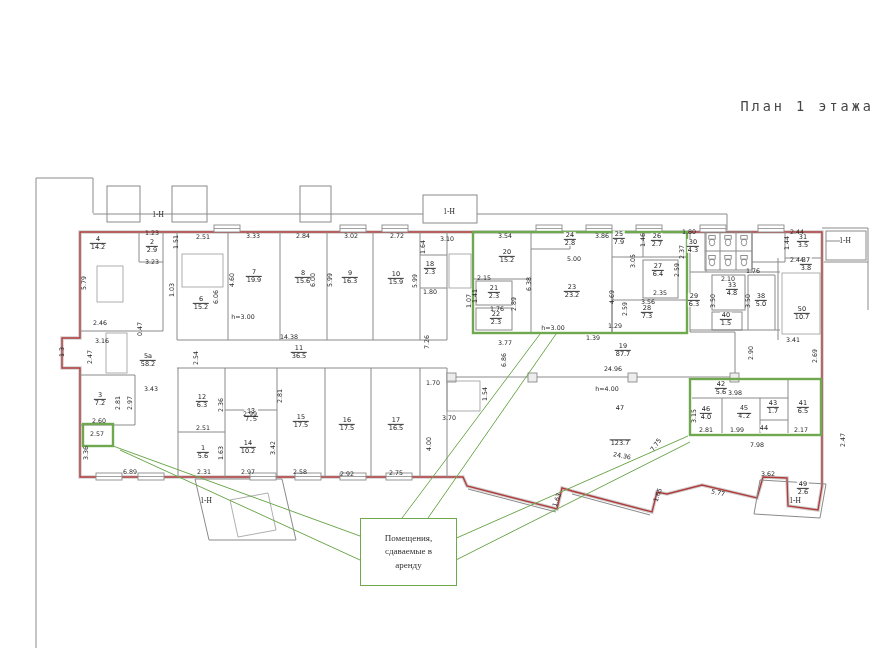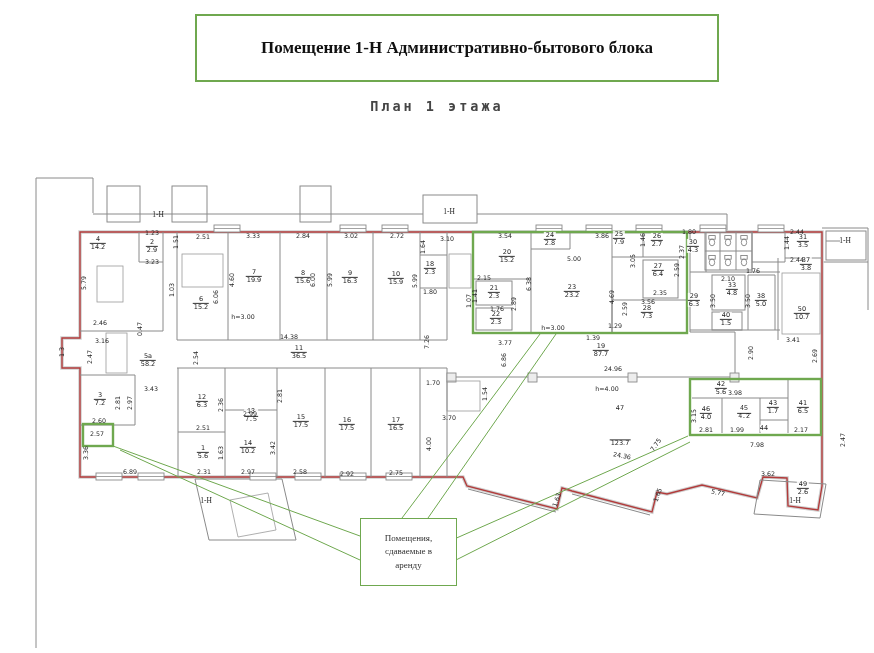--- a/index.html
+++ b/index.html
@@ -1,22 +1,22 @@
 <!DOCTYPE html>
 <html style="--green: #6fa84f; --red: #b23b3b;"><head>
 <meta charset="utf-8">
 <style>
   html,body{margin:0;padding:0;background:#fff;}
   .stage{position:relative;width:874px;height:653px;background:#fff;overflow:hidden;
          font-family:"DejaVu Sans",sans-serif;}
   .title-box{position:absolute;left:195px;top:14px;width:520px;height:64px;
      border:2px solid var(--green);display:flex;align-items:center;justify-content:center;}
   .title-box h1{margin:0;font-family:"Liberation Serif",serif;font-size:17px;font-weight:bold;color:#111;}
-  .subtitle{position:absolute;left:0;top:98px;width:874px;text-align:center;
-     font-family:"DejaVu Sans Mono",monospace;font-weight:bold;font-size:13.5px;
+  .subtitle{position:absolute;left:0;top:98px;width:874px;text-align:right;
+     font-family:"DejaVu Sans Mono",monospace;font-weight:normal;font-size:13.5px;
      letter-spacing:3px;color:#454545;}
   svg.plan{position:absolute;left:0;top:0;}
   .w{stroke:#8a8a8a;stroke-width:1;fill:none;}
   .wt{stroke:#9a9a9a;stroke-width:.8;fill:none;}
   .w2{stroke:#cfcfcf;stroke-width:3.5;fill:none;}
   .r{stroke:var(--red);stroke-width:1.4;fill:none;}
   .g{stroke:var(--green);stroke-width:2.4;fill:none;}
   .gl{stroke:var(--green);stroke-width:1;fill:none;}
   .pillar{fill:#ededed;stroke:#8a8a8a;stroke-width:.9;}
   #labels{position:absolute;left:0;top:0;width:874px;height:653px;pointer-events:none;}
@@ -30,23 +30,20 @@
   .callout{position:absolute;left:360px;top:518px;width:95px;height:66px;background:#fff;
         border:1.5px solid var(--green);display:flex;align-items:center;justify-content:center;
         text-align:center;font-family:"Liberation Serif",serif;font-size:9px;color:#333;
         white-space:pre-line;line-height:1.5;}
 </style>
 </head>
 <body>
 
 <div class="stage">
 
-  <div class="title-box">
-    <h1>Помещение 1-Н Административно-бытового блока</h1>
-  </div>
   <div class="subtitle">План 1 этажа</div>
 
   <svg class="plan" width="874" height="653" viewBox="0 0 874 653">
     <defs>
       <pattern id="pv" width="4.5" height="6" patternUnits="userSpaceOnUse">
         <path d="M2,0 V6" stroke="#999" stroke-width="0.9"></path>
       </pattern>
       <pattern id="ph" width="6" height="4.5" patternUnits="userSpaceOnUse">
         <path d="M0,2 H6" stroke="#999" stroke-width="0.9"></path>
       </pattern>
@@ -207,21 +204,21 @@
         <span class="ra">2.3</span>
       </div>
       <div class="room" style="left: 496px; top: 318px;">
         <span class="rn">22</span>
         <span class="ra">2.3</span>
       </div>
       <div class="room" style="left: 572px; top: 291px;">
         <span class="rn">23</span>
         <span class="ra">23.2</span>
       </div>
-      <div class="room" style="left: 550px; top: 239px;">
+      <div class="room" style="left: 570px; top: 239px;">
         <span class="rn">24</span>
         <span class="ra">2.8</span>
       </div>
       <div class="room" style="left: 619px; top: 238px;">
         <span class="rn">25</span>
         <span class="ra">7.9</span>
       </div>
       <div class="room" style="left: 657px; top: 240px;">
         <span class="rn">26</span>
         <span class="ra">2.7</span>
@@ -299,21 +296,21 @@
         <span class="ra">17.5</span>
       </div>
       <div class="room" style="left: 347px; top: 424px;">
         <span class="rn">16</span>
         <span class="ra">17.5</span>
       </div>
       <div class="room" style="left: 396px; top: 424px;">
         <span class="rn">17</span>
         <span class="ra">16.5</span>
       </div>
-      <div class="room" style="left: 601px; top: 350px;">
+      <div class="room" style="left: 623px; top: 350px;">
         <span class="rn">19</span>
         <span class="ra">87.7</span>
       </div>
       <div class="room" style="left: 620px; top: 426px; gap: 27px;">
         <span class="rn">47</span>
         <span class="ra">123.7</span>
       </div>
       <div class="room" style="left: 721px; top: 388px;">
         <span class="rn">42</span>
         <span class="ra">5.6</span>

